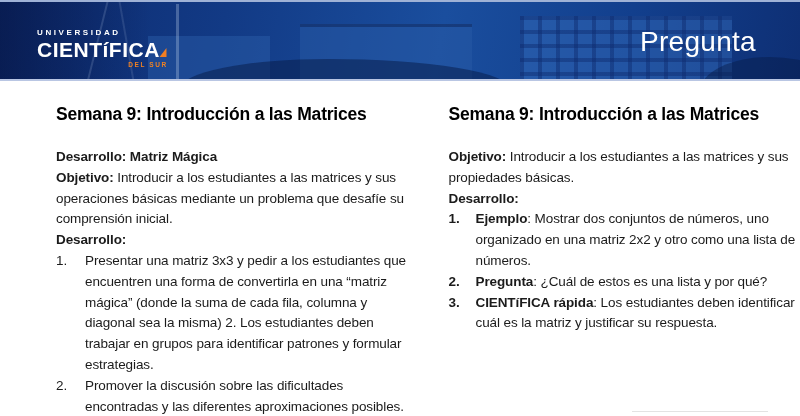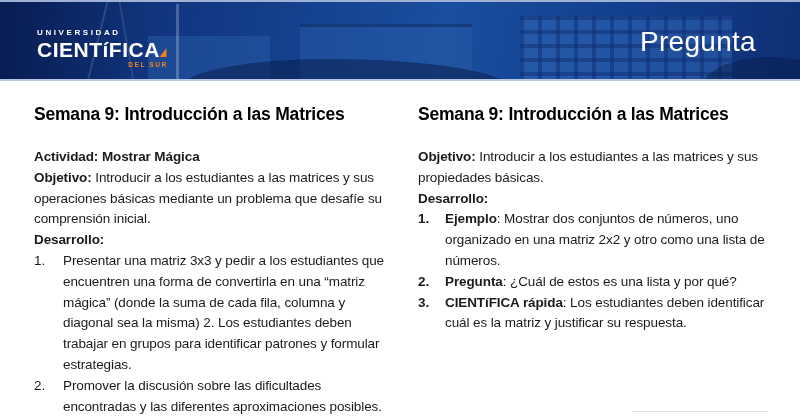--- a/index.html
+++ b/index.html
@@ -51,21 +51,21 @@
     border-left: 4px solid transparent; border-right: 3px solid transparent;
     border-bottom: 9px solid #ef7d23; transform: skewX(-18deg); }
   .logo-sub { font-size: 6.5px; font-weight: 700; letter-spacing: 1.6px;
     color: #f08223; text-align: right; margin-top: 0; line-height: 8px; }
 
   .banner-title { position: absolute; right: 44px; top: 24px; z-index: 3;
     color: #ffffff; font-size: 28px; font-weight: 400; letter-spacing: 0.3px; }
 
   
   .content { position: absolute; left: 0; top: 81px; width: 800px;
-    display: flex; padding: 21px 0 0 34px; box-sizing: border-box; gap: 24px; }
+    display: flex; padding: 21px 0 0 56px; box-sizing: border-box; gap: 41px; }
   .col { width: 360px; }
   .col-title { margin: 0 0 20px 0; font-size: 17.5px; line-height: 25px;
     font-weight: 700; color: #000000; letter-spacing: -0.2px; }
   .body p { margin: 0; font-size: 13.5px; line-height: 20.8px; color: #1b1b1b;
     letter-spacing: -0.1px; }
   .bold { font-weight: 700; }
   .li { display: flex; }
   .li .num { flex: 0 0 29px; }
   .col-right .li .num { flex-basis: 27px; font-weight: 700; }
   .li .li-text { flex: 1; }
@@ -95,21 +95,21 @@
       <div class="logo-sub">DEL SUR</div>
     </div>
 
     <div class="banner-title">Pregunta</div>
   </header>
 
   <main class="content">
 
     <section class="col col-left body">
       <h2 class="col-title">Semana 9: Introducción a las Matrices</h2>
-      <p class="bold">Actividad: Mostrar Mágica</p>
+      <p class="bold">Desarrollo: Matriz Mágica</p>
       <p><span class="bold">Objetivo:</span> <span>Introducir a los estudiantes a las matrices y sus operaciones básicas mediante un problema que desafíe su comprensión inicial.</span></p>
       <p class="bold">Desarrollo:</p>
       <p class="li">
           <span class="num">1.</span>
           <span class="li-text">Presentar una matriz 3x3 y pedir a los estudiantes que encuentren una forma de convertirla en una “matriz mágica” (donde la suma de cada fila, columna y diagonal sea la misma) 2. Los estudiantes deben trabajar en grupos para identificar patrones y formular estrategias.</span>
         </p>
       <p class="li">
           <span class="num">2.</span>
           <span class="li-text">Promover la discusión sobre las dificultades encontradas y las diferentes aproximaciones posibles.</span>
         </p>

